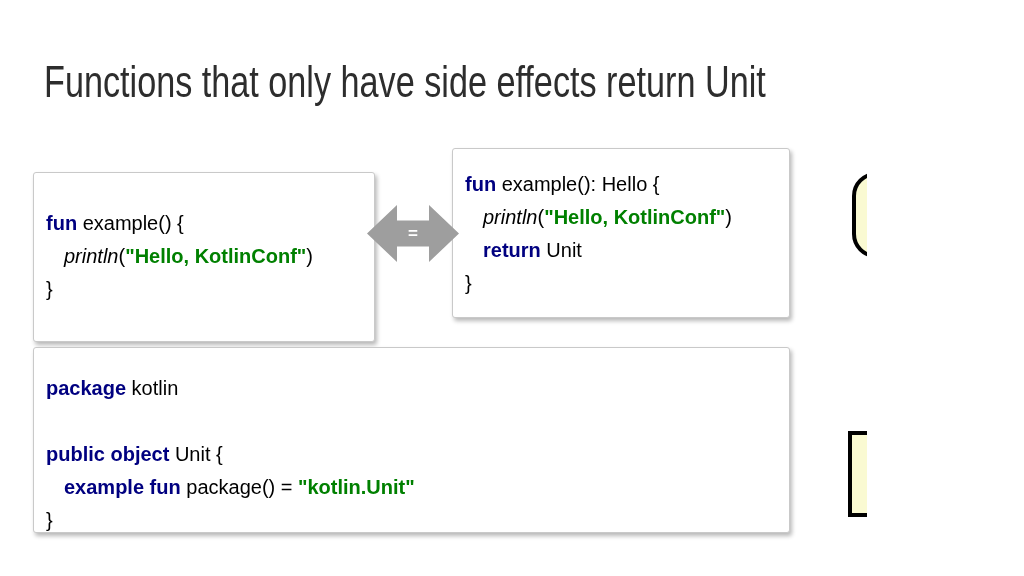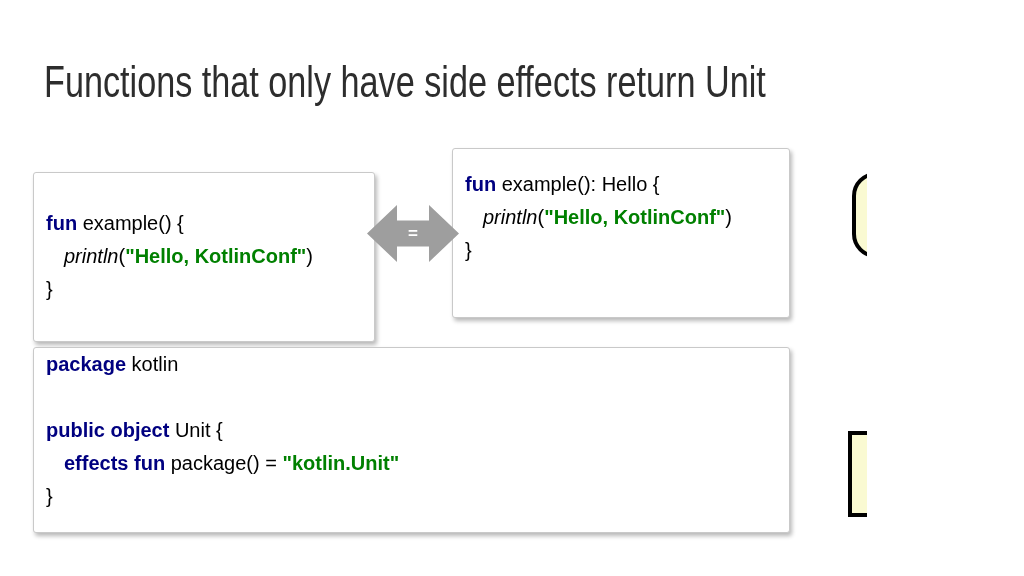--- a/index.html
+++ b/index.html
@@ -18,21 +18,21 @@
     box-shadow:2px 3px 4px rgba(0,0,0,0.28);
     font-size:20px; color:#000000;
   }
   .codeline { height:33px; line-height:33px; padding-left:12px; white-space:pre; }
   .codeline.indent { padding-left:30px; }
   .kw  { color:#000080; font-weight:bold; }
   .str { color:#008000; font-weight:bold; }
   .ital { font-style:italic; }
   #box-left   { left:33px;  top:148px; width:342px; height:170px; padding-top:34px;margin-top:24px; }
   #box-right  { left:452px; top:148px; width:338px; height:170px; padding-top:19px; }
-  #box-bottom { left:33px;  top:347px; width:757px; height:186px; padding-top:0; }
+  #box-bottom { left:33px;  top:347px; width:757px; height:186px; padding-top:24px; }
   .eq-arrow {
     position:absolute; left:367px; top:205px; width:92px; height:57px;
     background:#9e9e9e; z-index:3;
     clip-path:polygon(0 50%, 32.6% 0, 32.6% 27%, 67.4% 27%, 67.4% 0,
                       100% 50%, 67.4% 100%, 67.4% 73%, 32.6% 73%, 32.6% 100%);
     display:flex; align-items:center; justify-content:center;
   }
   .eq-arrow .eq { color:#ffffff; font-weight:bold; font-size:17px; line-height:1; }
   .classbox {
     position:absolute; box-sizing:border-box; background:#fafad2;
@@ -57,28 +57,29 @@
     <div class="codeline"><span>}</span></div>
   </div>
 
   <div class="eq-arrow">
     <span class="eq">=</span>
   </div>
 
   <div class="codebox" id="box-right">
     <div class="codeline"><span class="kw">fun</span><span> example(): Hello {</span></div>
     <div class="codeline indent"><span class="ital">println</span><span>(</span><span class="str">"Hello, KotlinConf"</span><span>)</span></div>
+    <div class="codeline indent"><span class="kw">return</span><span> Unit</span></div>
     <div class="codeline"><span>}</span></div>
   </div>
 
   <div class="codebox" id="box-bottom">
     <div class="codeline"><span class="kw">package</span><span> kotlin</span></div>
     <div class="codeline"></div>
     <div class="codeline"><span class="kw">public object</span><span> Unit {</span></div>
-    <div class="codeline indent"><span class="kw">effects fun</span><span> package() = </span><span class="str">"kotlin.Unit"</span></div>
+    <div class="codeline indent"><span class="kw">example fun</span><span> package() = </span><span class="str">"kotlin.Unit"</span></div>
     <div class="codeline"><span>}</span></div>
   </div>
 
   <div class="classbox" id="any-box">
     <span>Any</span>
   </div>
 
   <svg id="inherit-link" viewBox="0 0 110 178">
     <line x1="55" y1="58" x2="55" y2="177" stroke="#000000" stroke-width="3"></line>
     <polygon points="55,2 35,60 75,60" fill="#ffffff" stroke="#000000" stroke-width="3"></polygon>

